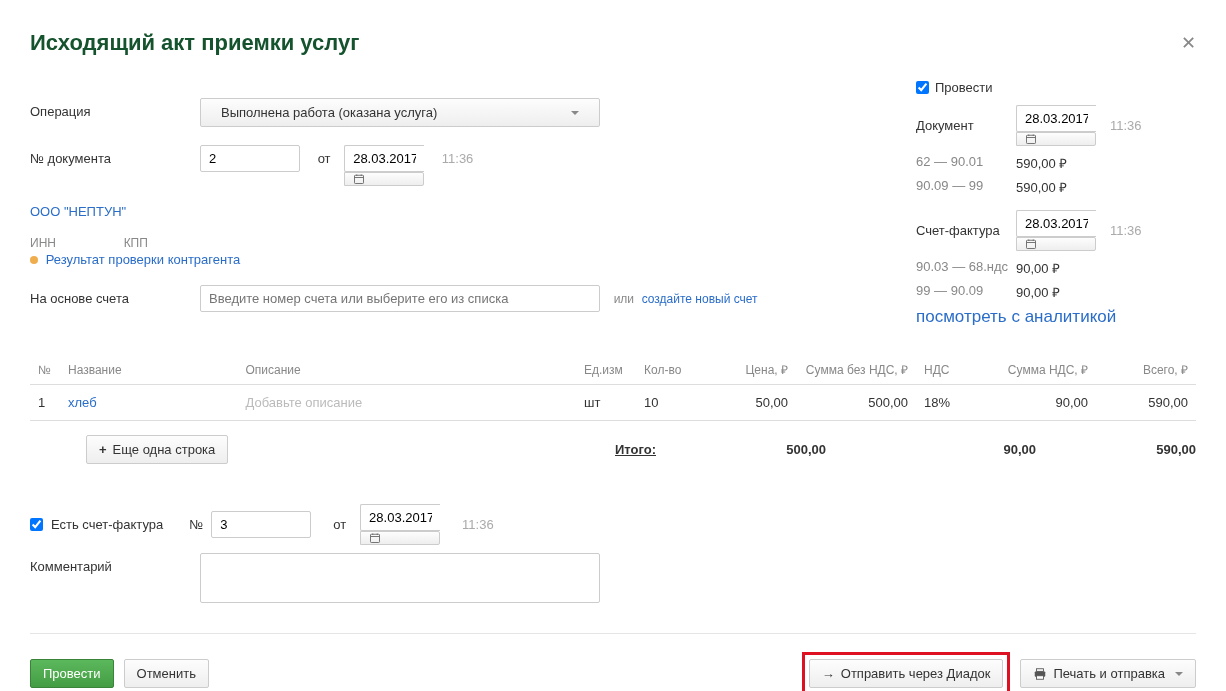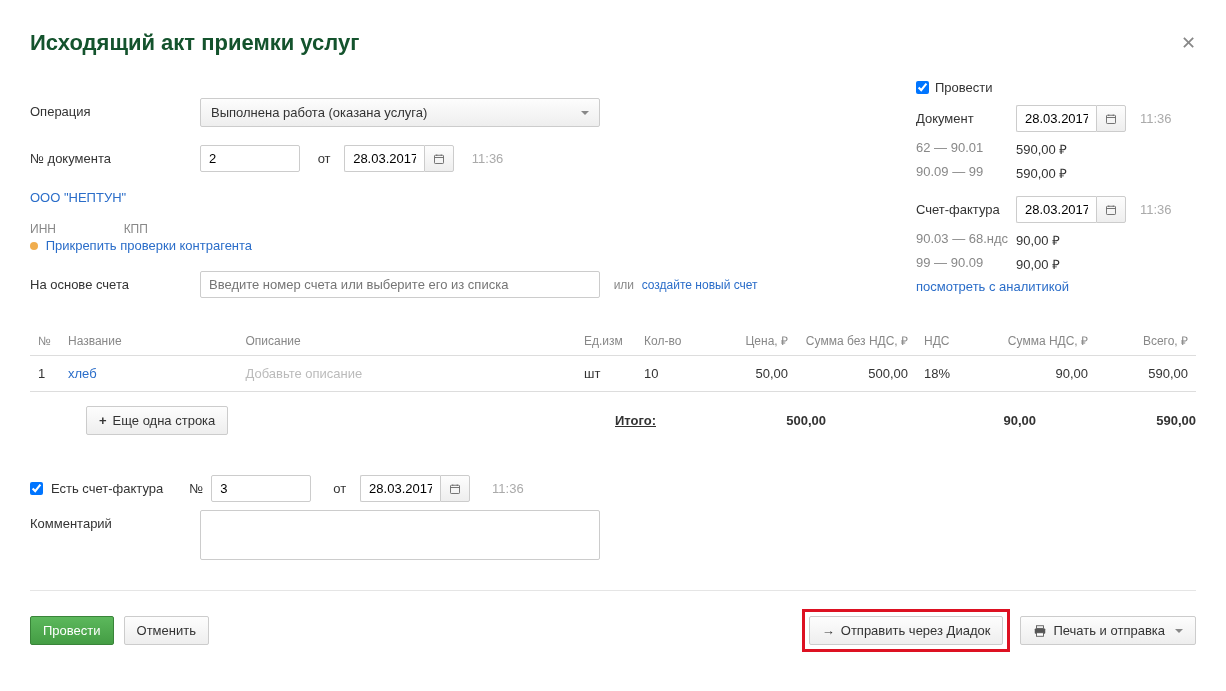--- a/index.html
+++ b/index.html
@@ -8,39 +8,39 @@
 .page-title { font-size: 22px; font-weight: bold; color: #14532d; }
 .close-x { font-size: 18px; color: #888; cursor: pointer; }
 .top-section { display: flex; justify-content: space-between; margin-bottom: 20px; }
 .left-col { flex: 1; }
 .right-col { width: 280px; margin-left: 20px; }
 .btn { display: inline-flex; align-items: center; padding: 6px 12px; background: linear-gradient(#fdfdfd,#eee); border: 1px solid #ccc; border-radius: 2px; cursor: pointer; font-size: 13px; color: #333; gap: 6px; }
 .btn.green { background: linear-gradient(#5cb85c,#449d44); color: #fff; border-color: #398439; }
 .field-row { display: flex; align-items: flex-start; margin-top: 18px; }
 .field-label { width: 170px; color: #333; padding-top: 6px; }
 .field-value { flex: 1; }
-.select-box { display: inline-flex; align-items: center; justify-content: space-between; border: 1px solid #ccc; border-radius: 2px; background: linear-gradient(#fdfdfd,#eee); padding: 6px 10px; width: 400px; cursor: pointer; }
+.select-box { display: inline-flex; align-items: center; justify-content: space-between; border: 1px solid #ccc; border-radius: 2px; background: linear-gradient(#fdfdfd,#eee); padding: 6px 20px; width: 400px; cursor: pointer; }
 .select-box .caret { border-top: 4px solid #888; border-left: 4px solid transparent; border-right: 4px solid transparent; }
 input.text-input { border: 1px solid #ccc; border-radius: 2px; padding: 5px 8px; font-size: 13px; }
-.date-group { display: inline-flex; align-items: stretch; }
+.date-group { display: inline-flex; align-items: stretch; flex-direction: column; }
 .date-group input { border-right: none; border-radius: 2px 0 0 2px; width: 80px; }
 .date-group .date-btn { border: 1px solid #ccc; border-radius: 0 2px 2px 0; background: linear-gradient(#fdfdfd,#eee); padding: 0 8px; display: flex; align-items: center; cursor: pointer; }
 .sub-time { color: #aaa; margin-left: 14px; }
 .inline-label { color: #333; margin: 0 10px 0 14px; }
 .link { color: #2a6dc9; text-decoration: none; cursor: pointer; }
 .small-muted { color: #888; font-size: 12px; }
 .orange-dot { display: inline-block; width: 8px; height: 8px; background: #f0ad4e; border-radius: 50%; margin-right: 4px; }
 .wide-input { width: 400px; }
 .checkbox-row { display: flex; align-items: center; gap: 6px; margin-bottom: 10px; }
 .r-row { display: flex; align-items: center; margin-bottom: 8px; }
 .r-label { width: 100px; color: #333; }
 .acct-row { display: flex; margin-bottom: 6px; font-size: 13px; }
 .acct-left { width: 100px; color: #888; }
 .acct-right { color: #333; }
-.analytics-link { color: #2a6dc9; font-size: 13px; cursor: pointer; }
+.analytics-link { color: #2a6dc9; font-size: 17px; cursor: pointer; }
 table.items { width: 100%; border-collapse: collapse; margin-top: 28px; }
 table.items th { text-align: left; font-weight: normal; color: #888; font-size: 12px; padding: 6px 8px; border-bottom: 1px solid #ddd; }
 table.items td { padding: 10px 8px; border-bottom: 1px solid #ddd; color: #333; }
 table.items th.right, table.items td.right { text-align: right; }
 .desc-placeholder { color: #bbb; }
 .totals-row { display: flex; align-items: center; margin-top: 14px; }
 .totals-row .add-btn-cell { width: 300px; }
 .totals-row .spacer { flex: 1; }
 .totals-label { font-weight: bold; margin-right: 60px; text-decoration: underline; }
 .totals-val { font-weight: bold; display: inline-block; text-align: right; }
@@ -97,21 +97,21 @@
 
     <div class="field-row">
       <div class="field-value">
         <a class="link">ООО "НЕПТУН"</a>
         <div style="margin-top:16px">
           <span class="small-muted" style="display:inline-block;width:90px">ИНН</span>
           <span class="small-muted">КПП</span>
         </div>
         <div style="margin-top:2px">
           <span class="orange-dot"></span>
-          <a class="link">Прикрепить проверки контрагента</a>
+          <a class="link">Результат проверки контрагента</a>
         </div>
       </div>
     </div>
 
     <div class="field-row">
       <div class="field-label">На основе счета</div>
       <div class="field-value">
         <input class="text-input wide-input" placeholder="Введите номер счета или выберите его из списка" style="">
         <span class="small-muted" style="margin:0 4px 0 10px">или</span>
         <a class="link" style="font-size:12px">создайте новый счет</a>

